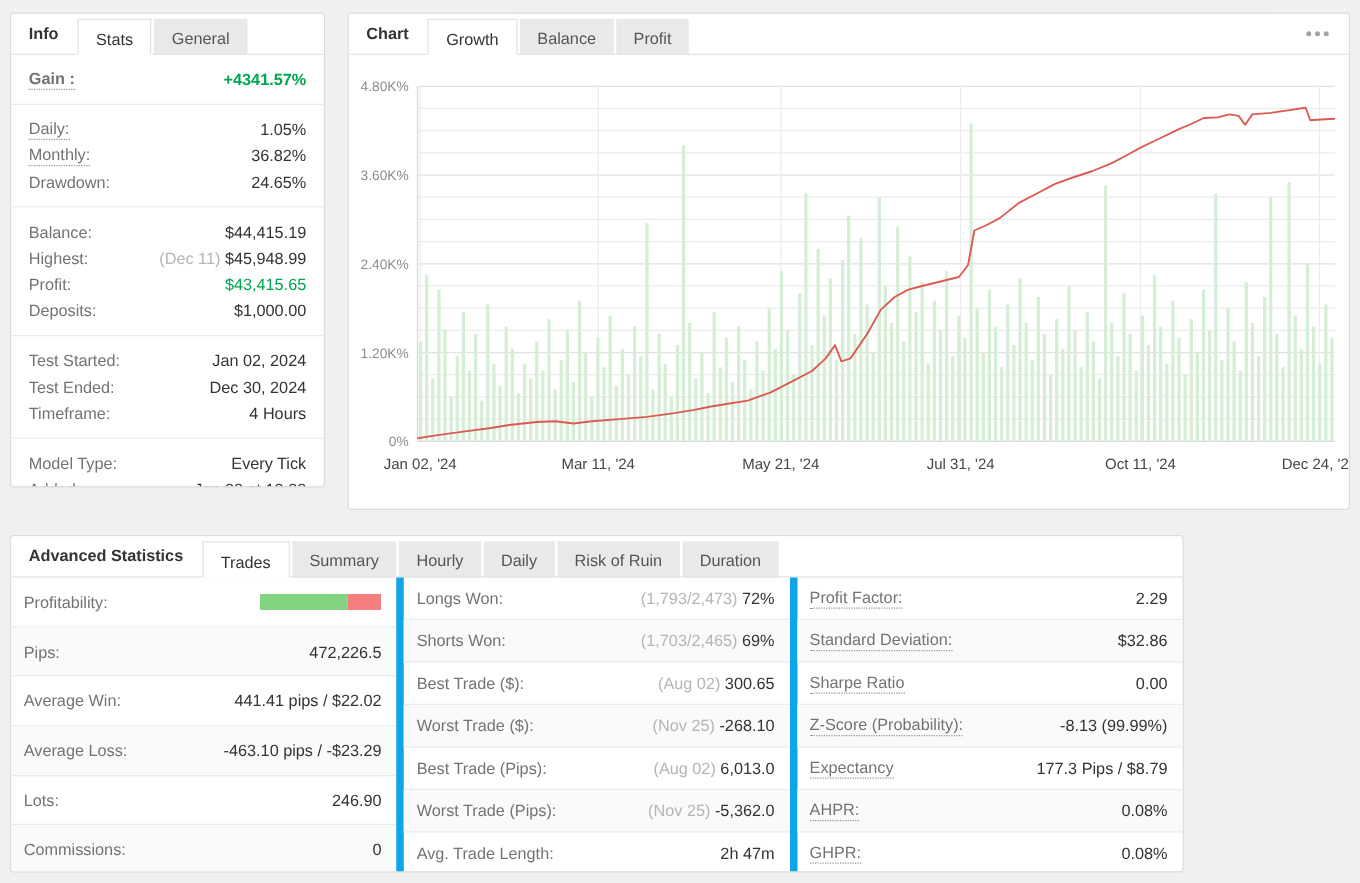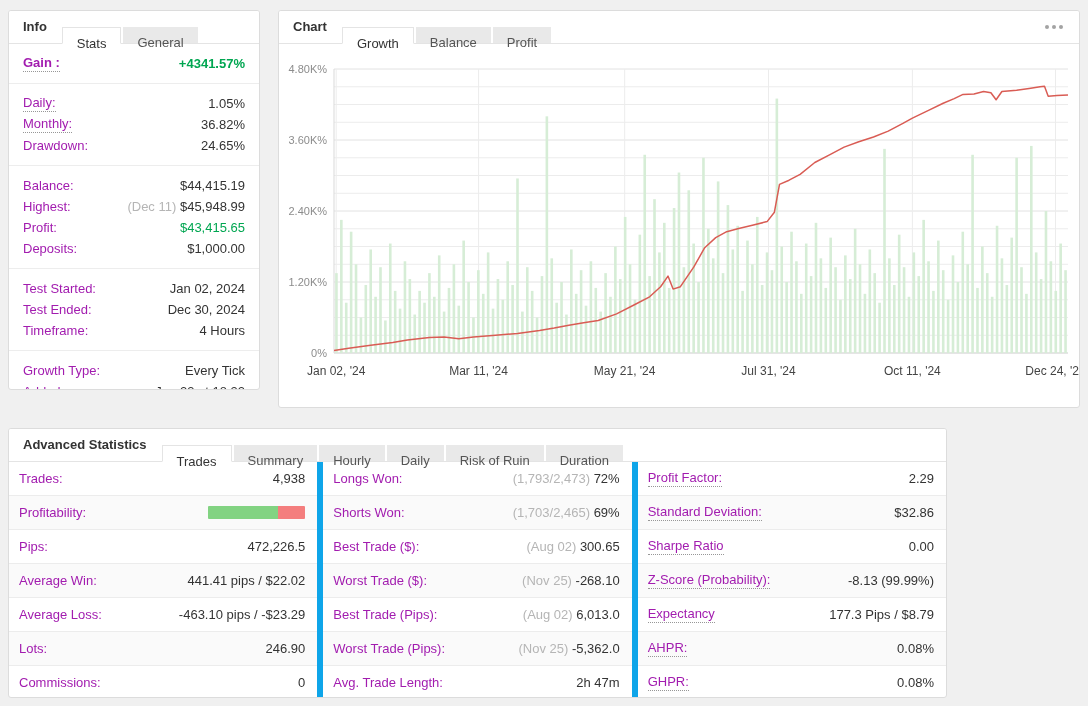--- a/index.html
+++ b/index.html
@@ -10,31 +10,31 @@
   html,body{width:1088px;height:706px}
   body{background:#f0f0f0;font-family:"Liberation Sans",sans-serif;position:relative;overflow:hidden}
   .panel{position:absolute;background:#fff;border:1px solid #dcdcdc;border-radius:3px;overflow:hidden}
   #info-panel{left:8px;top:10px;width:252px;height:380px}
   #chart-panel{left:278px;top:10px;width:802px;height:398px}
   #stats-panel{left:8px;top:428px;width:939px;height:270px}
 
   .tabstrip{display:flex;align-items:stretch;height:33px;border-bottom:1px solid #e4e4e4;background:#fff}
   .panel-title{font-weight:700;font-size:13px;color:#333;line-height:32px;padding:0 14px;white-space:nowrap}
   .tabs{display:flex}
-  .tab{font-size:13px;color:#555;line-height:32px;padding:0 14px;margin:16px 1px -1px 1px;background:#e9e9e9;
+  .tab{font-size:13px;color:#555;line-height:32px;padding:0 14px;margin:4px 1px -1px 1px;background:#e9e9e9;
        border-bottom:1px solid #e4e4e4;cursor:pointer;white-space:nowrap}
   .tab.active{background:#fff;border:1px solid #e4e4e4;border-bottom:1px solid #fff;color:#333}
   .menu-dots{margin-left:auto;align-self:center;padding:0 16px;display:flex;gap:3px;cursor:pointer}
   .menu-dots .dot{width:4px;height:4px;border-radius:50%;background:#a3a3a3}
 
   
   .group{padding:9px 0;border-bottom:1px solid #ededed}
   .group:last-child{border-bottom:none}
   .srow{display:flex;justify-content:space-between;align-items:center;height:21px;padding:0 14px;font-size:13px}
-  .lbl{color:#a21caf;white-space:nowrap}
+  .lbl{color:#737373;white-space:nowrap}
   .val{color:#333;white-space:nowrap;text-align:right}
   .dotted{border-bottom:1px dotted #979797;padding-bottom:1px;cursor:help}
   .green{color:var(--green)}
   .bold{font-weight:700}
   .pfx{color:var(--prefix-gray)}
 
   
   .chart-body{position:relative;height:364px}
 
   
@@ -108,21 +108,21 @@
           <span class="lbl">Test Ended:</span>
           <span class="val ">Dec 30, 2024</span>
         </div>
         <div class="srow">
           <span class="lbl">Timeframe:</span>
           <span class="val ">4 Hours</span>
         </div>
       </div>
       <div class="group">
         <div class="srow">
-          <span class="lbl">Growth Type:</span>
+          <span class="lbl">Model Type:</span>
           <span class="val ">Every Tick</span>
         </div>
         <div class="srow">
           <span class="lbl">Added:</span>
           <span class="val ">Jan 23 at 18:32</span>
         </div>
       </div>
     </div>
 </div>
 
@@ -339,24 +339,20 @@
         <div class="tab">Summary</div>
         <div class="tab">Hourly</div>
         <div class="tab">Daily</div>
         <div class="tab">Risk of Ruin</div>
         <div class="tab">Duration</div>
       </div>
   </div>
   <div class="cols" id="stat-cols">
       <div class="col">
         <div class="trow">
-          <span class="lbl">Trades:</span>
-          <span class="val ">4,938</span>
-        </div>
-        <div class="trow">
           <span class="lbl">Profitability:</span>
           <span class="val ">
             <span class="pbar">
               <span class="g" style="width: 72%;"></span>
               <span class="r" style="width: 28%;"></span>
             </span>
           </span>
         </div>
         <div class="trow">
           <span class="lbl">Pips:</span>

